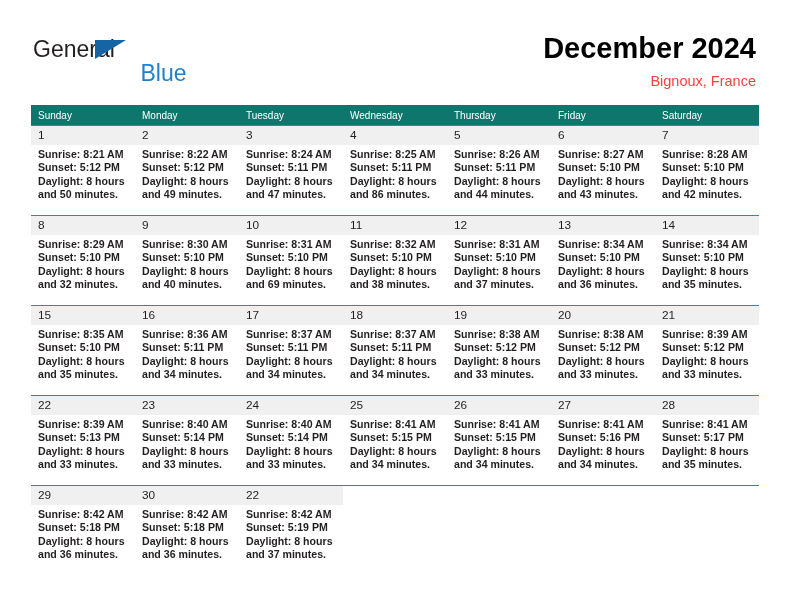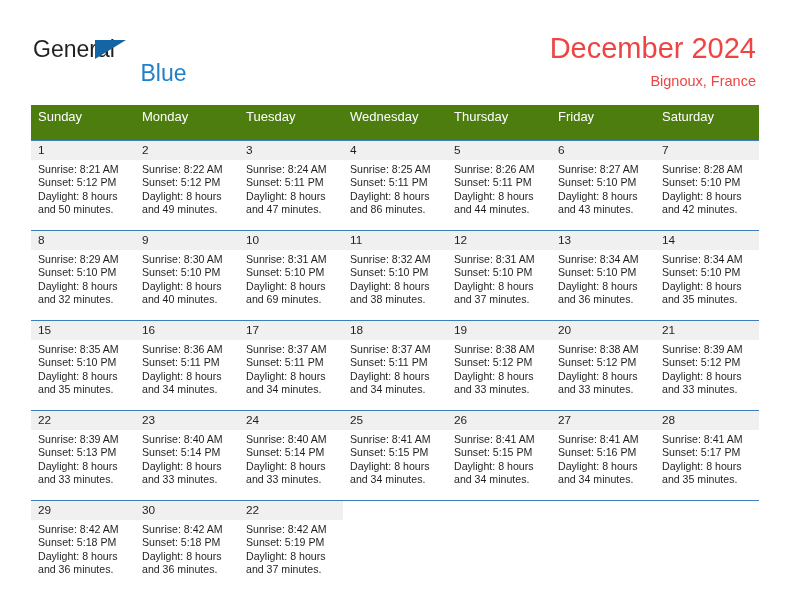--- a/index.html
+++ b/index.html
@@ -66,48 +66,48 @@
 
   .title-block {
     position: absolute;
     right: 36px;
     top: 30px;
     text-align: right;
   }
   .cal-title {
     font-size: 29px;
     line-height: 36px;
-    color: #ef4444;
-    font-weight: normal;
+    color: #000000;
+    font-weight: bold;
     white-space: nowrap;
   }
   .cal-subtitle {
     margin-top: 6px;
     font-size: 14.5px;
     line-height: 18px;
     color: #ef4444;
     white-space: nowrap;
   }
 
   
   .calendar {
     position: absolute;
     left: 31px;
     top: 105px;
     width: 728px;
     border-collapse: collapse;
     table-layout: fixed;
   }
   .calendar th {
-    background: #4d7c0f;
+    background: #0f766e;
     color: #ffffff;
-    font-size: 13px;
+    font-size: 10px;
     font-weight: normal;
     text-align: left;
-    padding: 4px 0 16px 7px;
+    padding: 4px 0 4px 7px;
     height: 12px;
     border: none;
   }
   .calendar td {
     vertical-align: top;
     padding: 0;
     border: none;
     width: 104px;
   }
   .weekrow {
@@ -133,20 +133,21 @@
     color: transparent;
   }
   .cell.empty {
     border-top: 1px solid #3c7fbf;
   }
   .info {
     padding: 3px 4px 0 7px;
     font-size: 10.6px;
     line-height: 13.4px;
     color: #231f20;
+    font-weight: bold;
   }
   .info div {
     white-space: nowrap;
   }
 </style>
 </head>
 <body>
 
 <div class="page">
 

